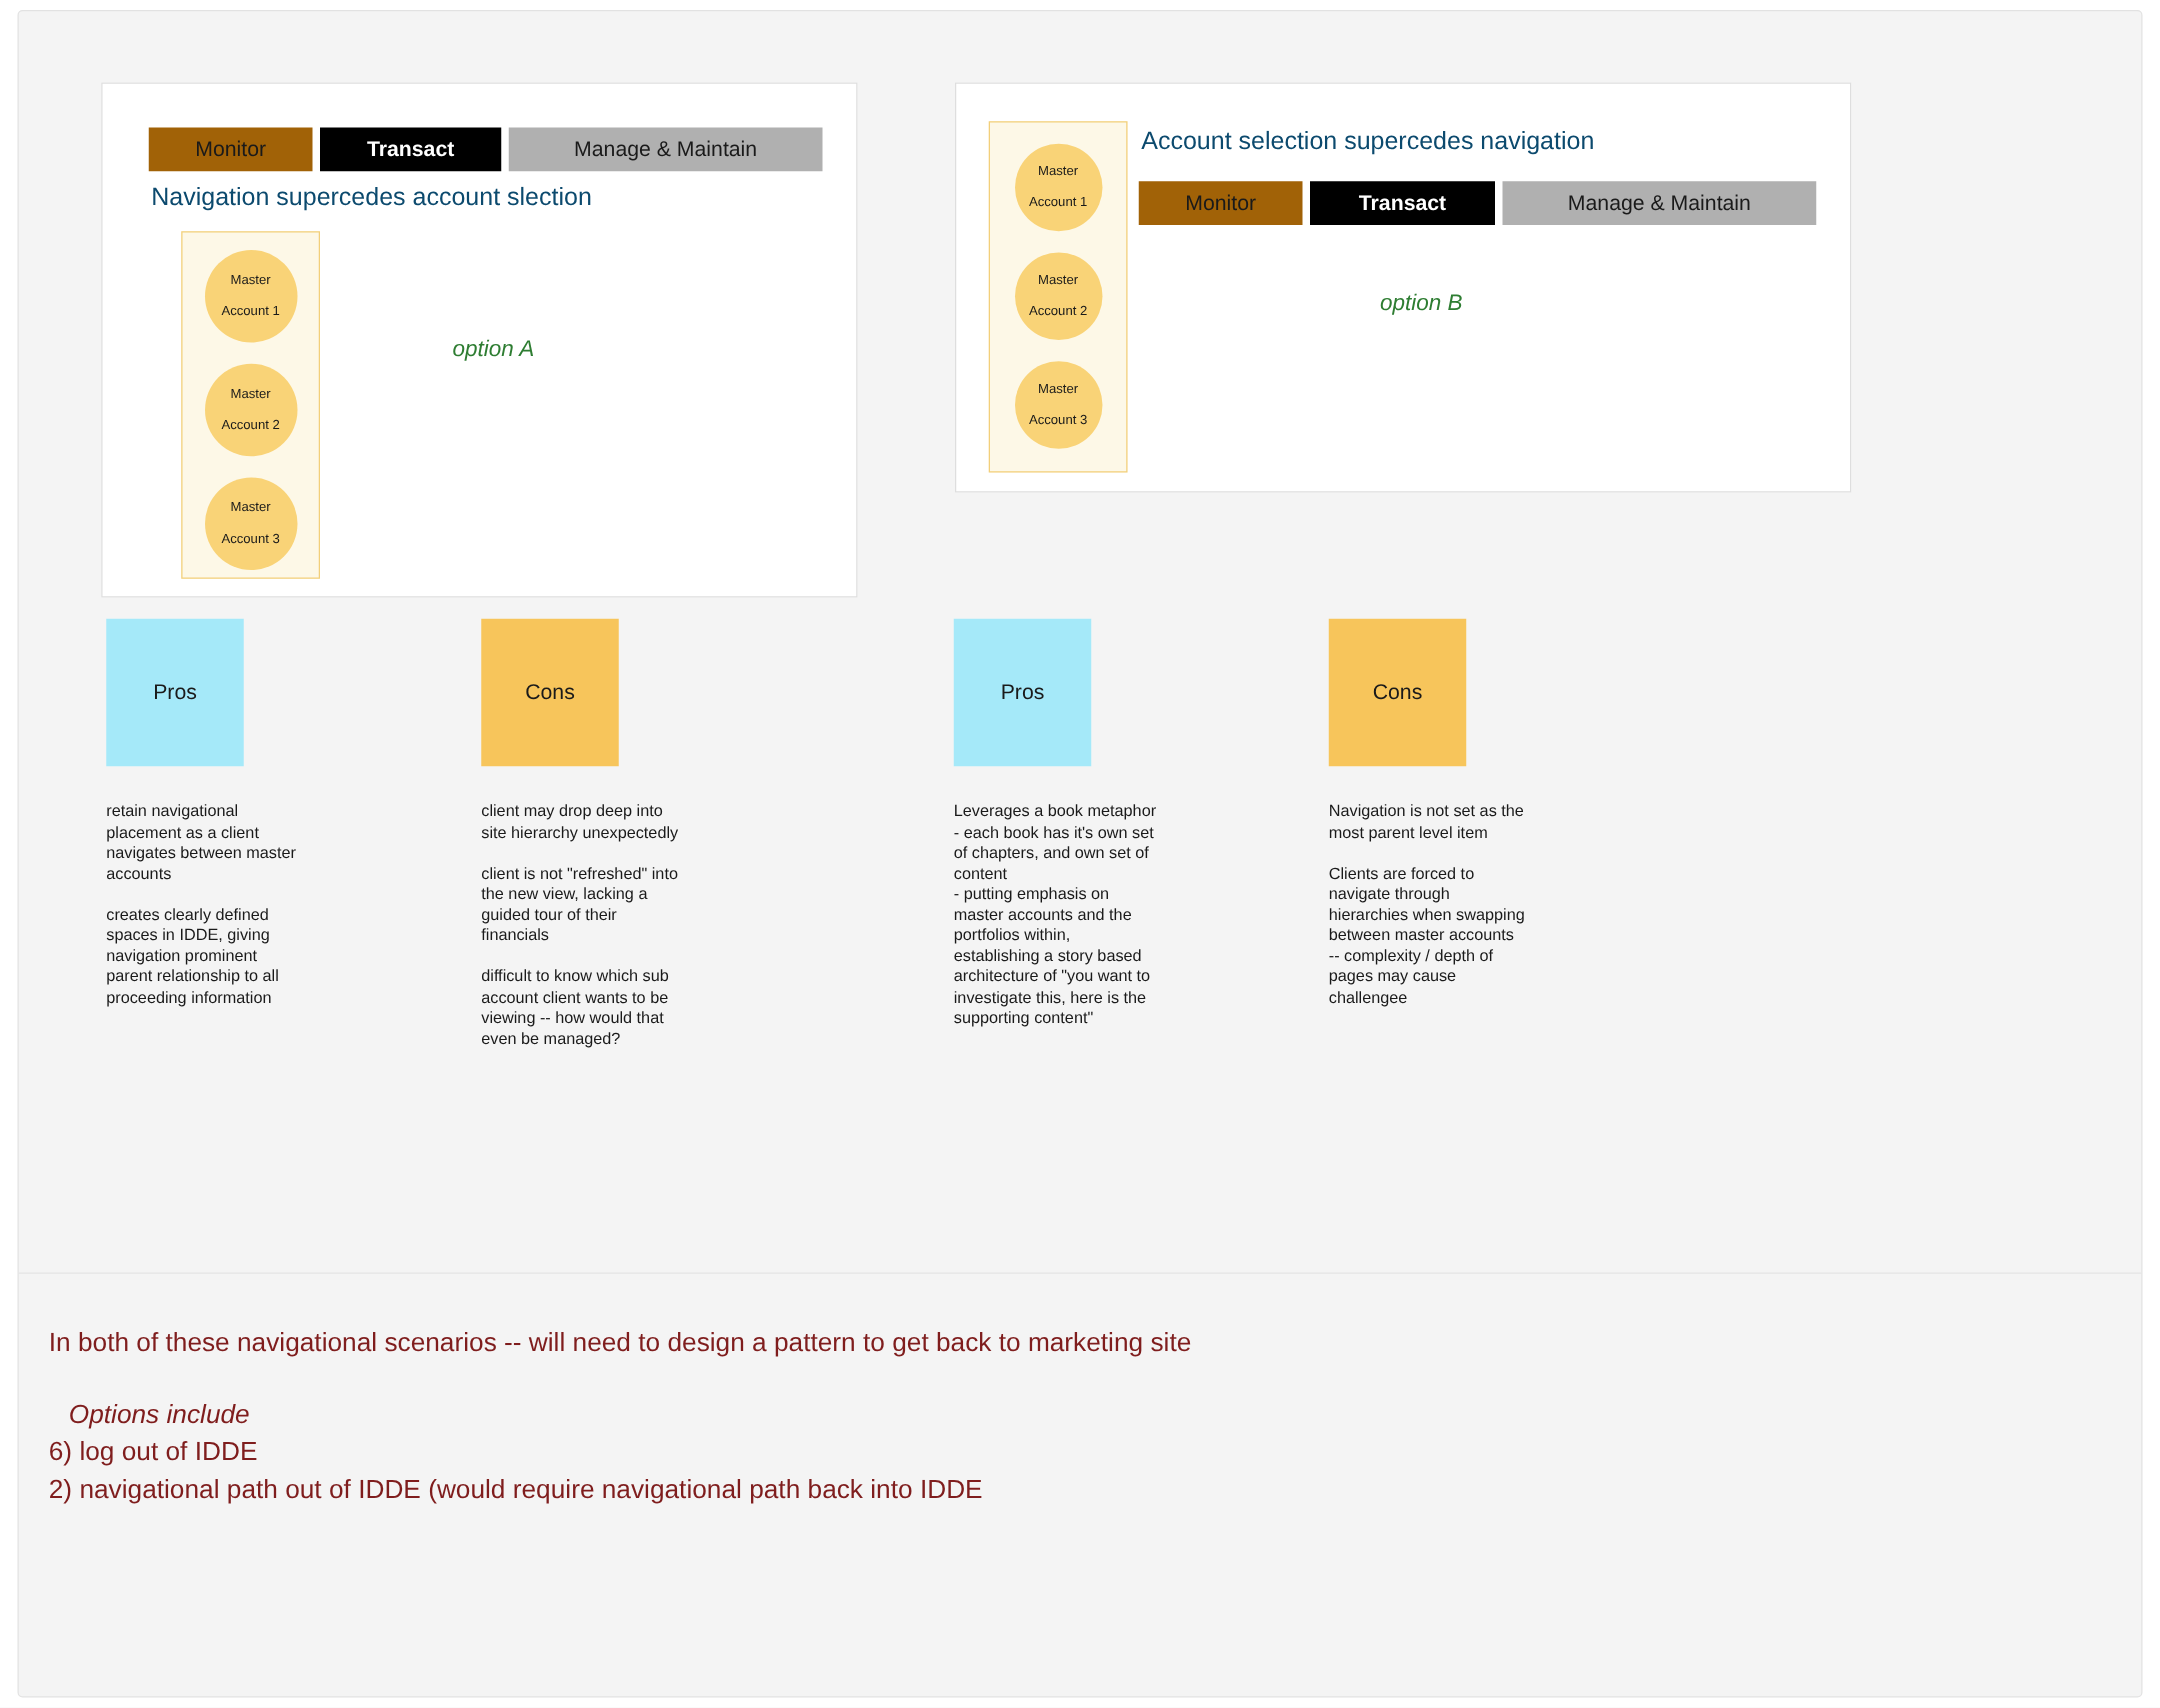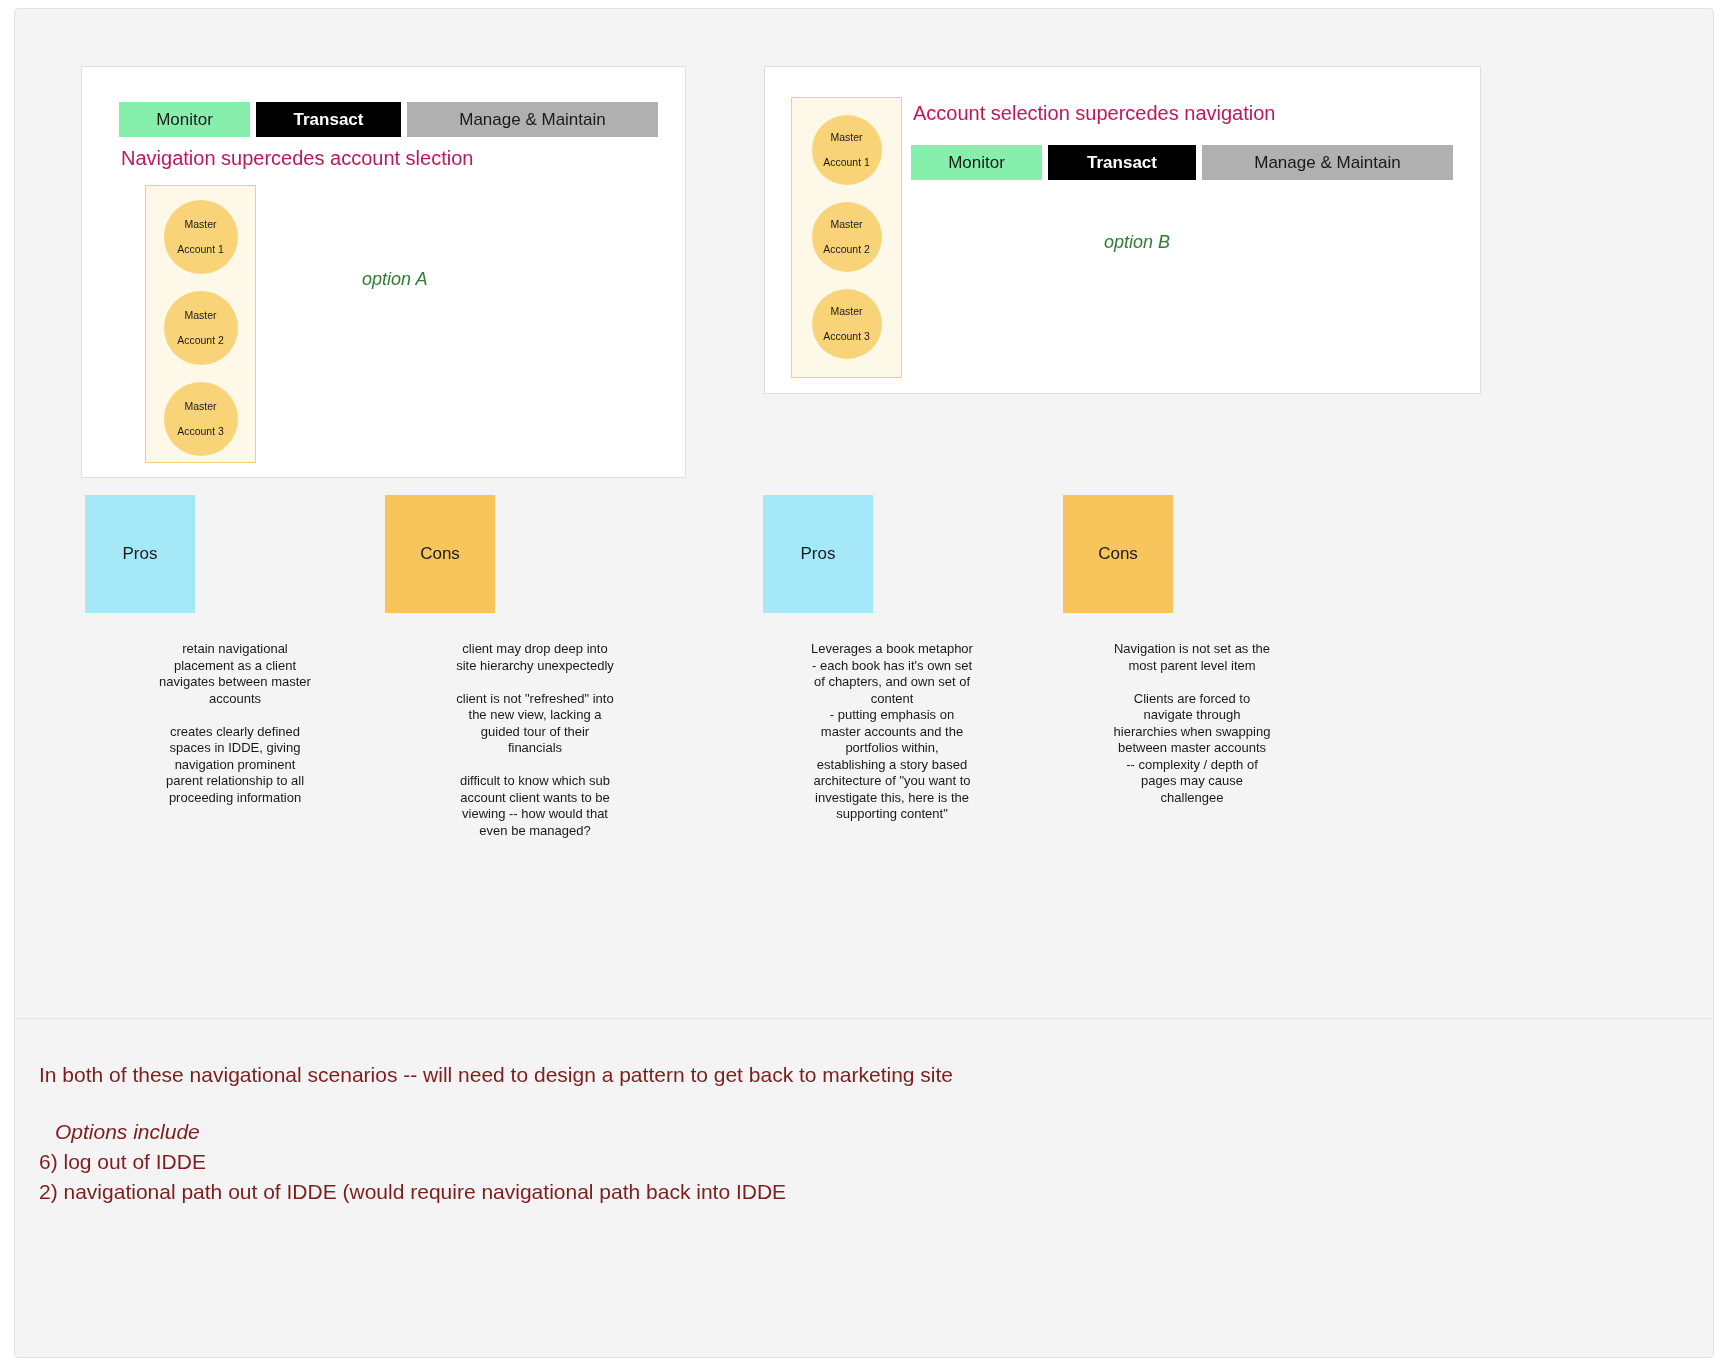--- a/index.html
+++ b/index.html
@@ -72,21 +72,21 @@
   .nav-btn {
     height: 35px;
     line-height: 35px;
     text-align: center;
     font-size: 17px;
     box-sizing: border-box;
     white-space: nowrap;
     padding: 0 14px;
   }
   .nav-btn.monitor {
-    background: #86efac;
+    background: #a16207;
     color: #1a1a1a;
     min-width: 131px;
   }
   .nav-btn.transact {
     background: #000000;
     color: #ffffff;
     min-width: 145px;
     font-weight: bold;
   }
   .nav-btn.manage {
@@ -107,21 +107,21 @@
     top: 78px;
   }
   #navbar-b .nav-btn.monitor { min-width: 131px; }
   #navbar-b .nav-btn.transact { min-width: 148px; }
   #navbar-b .nav-btn.manage { min-width: 251px; }
 
   
   .panel-caption {
     position: absolute;
     font-size: 20px;
-    color: #be185d;
+    color: #0c4a6e;
     white-space: nowrap;
   }
   #caption-a {
     left: 39px;
     top: 80px;
   }
   #caption-b {
     left: 148px;
     top: 35px;
   }
@@ -187,21 +187,20 @@
   }
   #rail-b .account-circle {
     width: 70px;
     height: 70px;
   }
 
   
   .pc-block {
     position: absolute;
     width: 300px;
-    text-align: center;
   }
   .pc-chip {
     width: 110px;
     height: 118px;
     display: flex;
     align-items: center;
     justify-content: center;
     font-size: 17px;
     color: #1a1a1a;
   }

